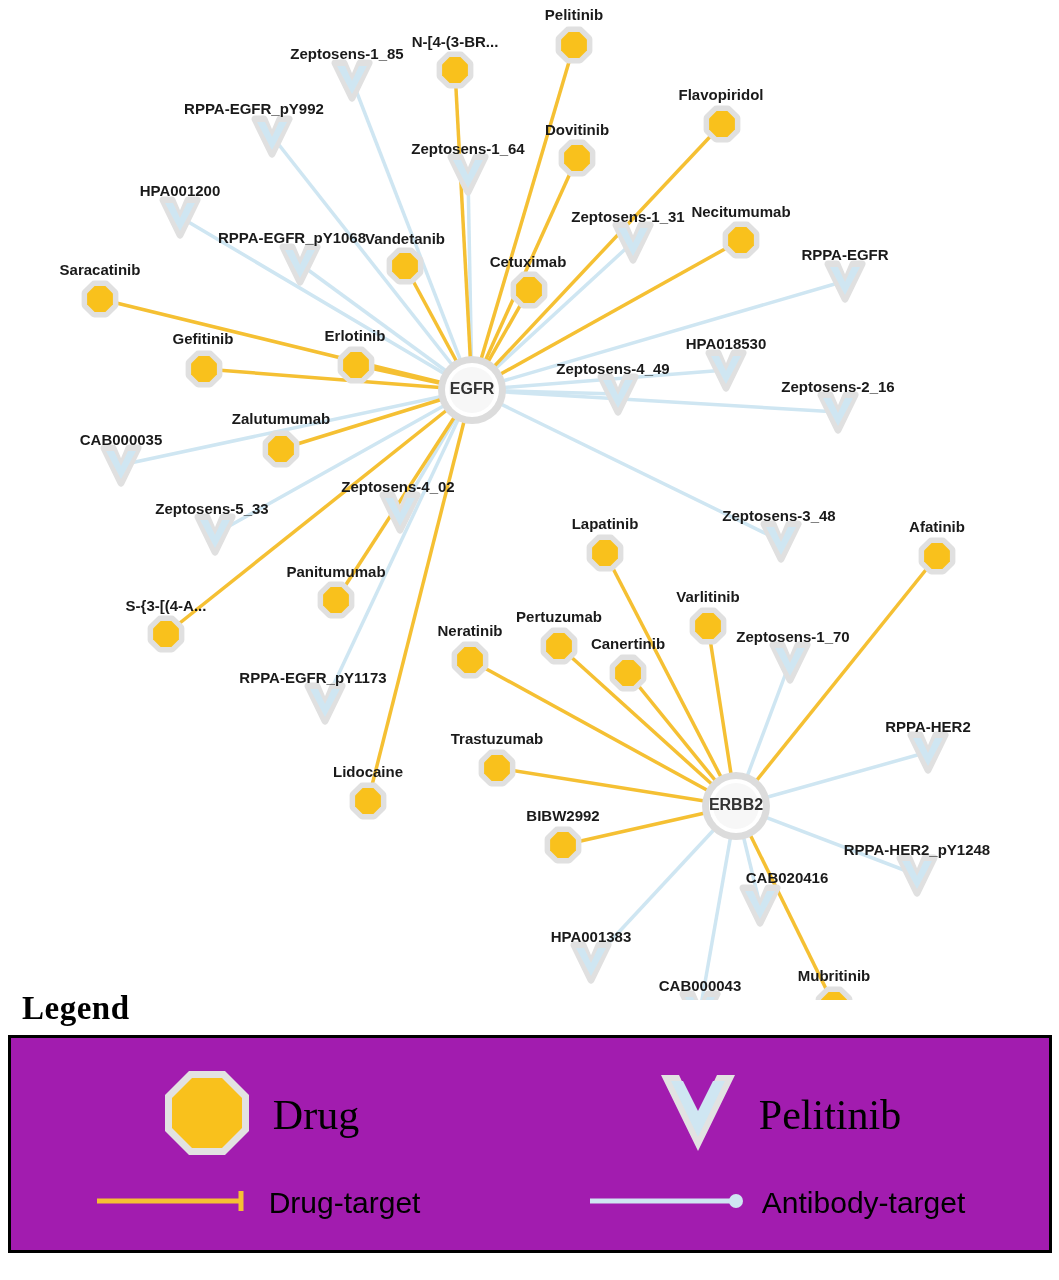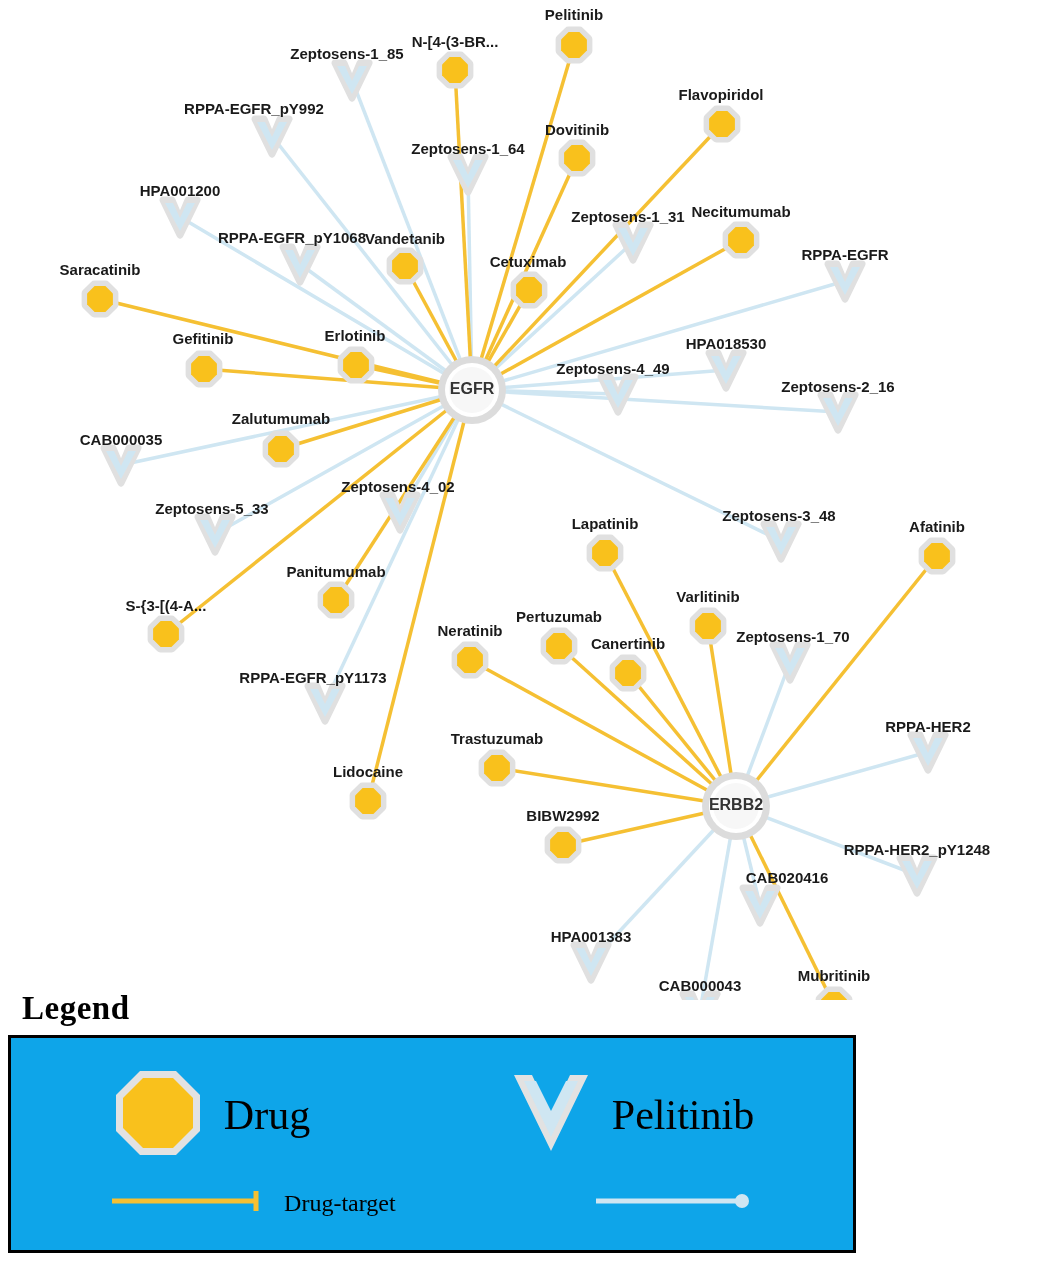--- a/index.html
+++ b/index.html
@@ -37,35 +37,35 @@
     font-weight: bold;
     font-size: 16px;
     fill: #333333;
     text-anchor: middle;
     dominant-baseline: middle;
   }
   .legend-wrap {
     position: absolute;
     left: 8px;
     top: 990px;
-    width: 848px;
+    width: 1044px;
   }
   .legend-title {
     font-family: "Liberation Serif", serif;
     font-size: 33px;
     font-weight: bold;
     color: #000000;
     margin: 0 0 8px 14px;
     letter-spacing: 0.5px;
   }
   .legend-box {
     border: 3px solid #000000;
     height: 218px;
     position: relative;
-    background: #0ea5e9;
+    background: #a21caf;
     box-sizing: border-box;
   }
   .legend-row-1 {
     position: absolute;
     top: 22px;
     left: 0;
     width: 100%;
     height: 110px;
     display: flex;
     align-items: center;
@@ -90,22 +90,22 @@
     display: flex;
     align-items: center;
     justify-content: space-around;
   }
   .legend-edge-item {
     display: flex;
     align-items: center;
     gap: 14px;
   }
   .legend-edge-item .lbl {
-    font-family: Liberation Serif, serif;
-    font-size: 24px;
+    font-family: Liberation Sans, sans-serif;
+    font-size: 30px;
     color: #000000;
   }
 </style>
 </head>
 <body>
 
 <div id="network">
     <svg width="1059" height="1000" viewBox="0 0 1059 1000">
       <g>
         <line x1="352" y1="80" x2="472" y2="390" stroke="#CFE6F2" stroke-width="3.5"></line>
@@ -432,17 +432,18 @@
         <span class="lbl">Drug-target</span>
       </div>
 
       <div class="legend-edge-item">
         <span>
           <svg width="160" height="26" viewBox="0 0 160 26">
             <line x1="2" y1="13" x2="144" y2="13" stroke="#CFE6F2" stroke-width="5"></line>
             <circle cx="148" cy="13" r="7" fill="#CFE6F2"></circle>
           </svg>
         </span>
+        <span class="lbl">Antibody-target</span>
       </div>
 
     </div>
   </div>
 </div>
 
 </body></html>

